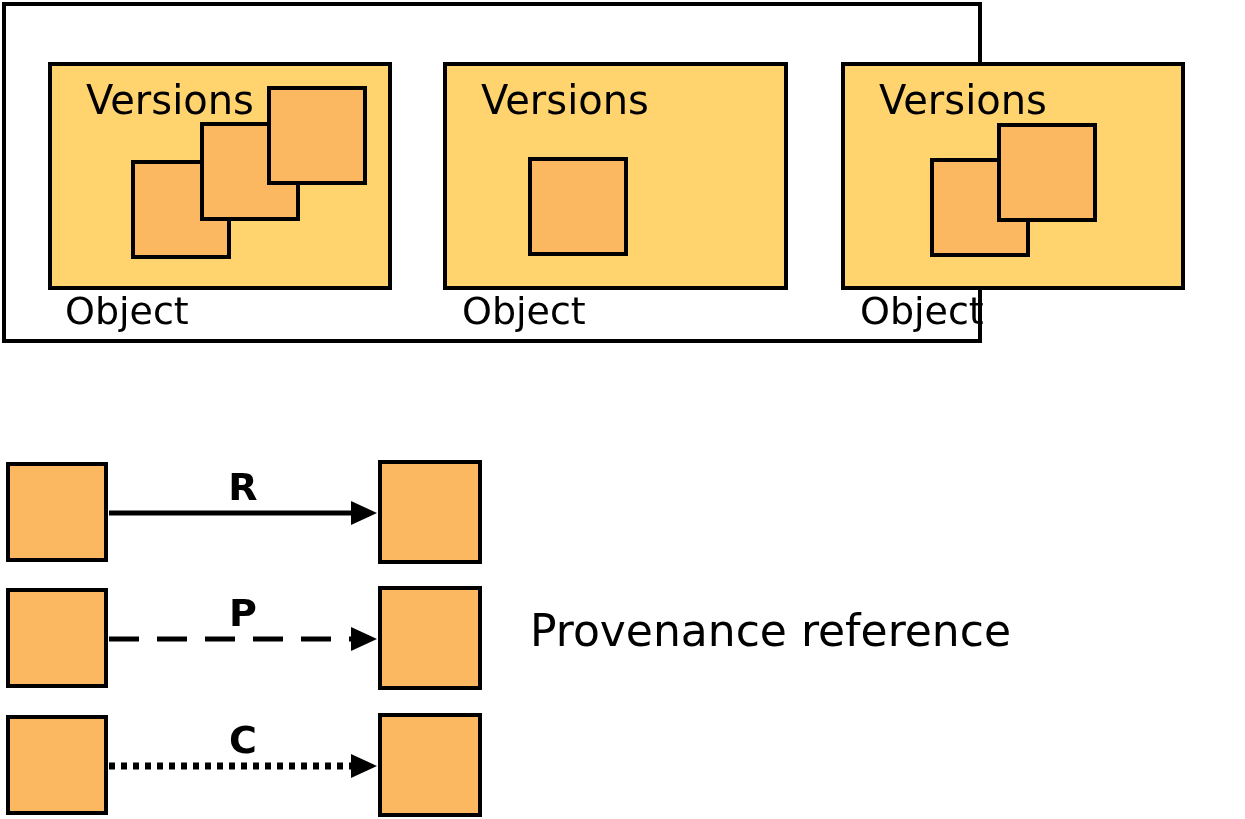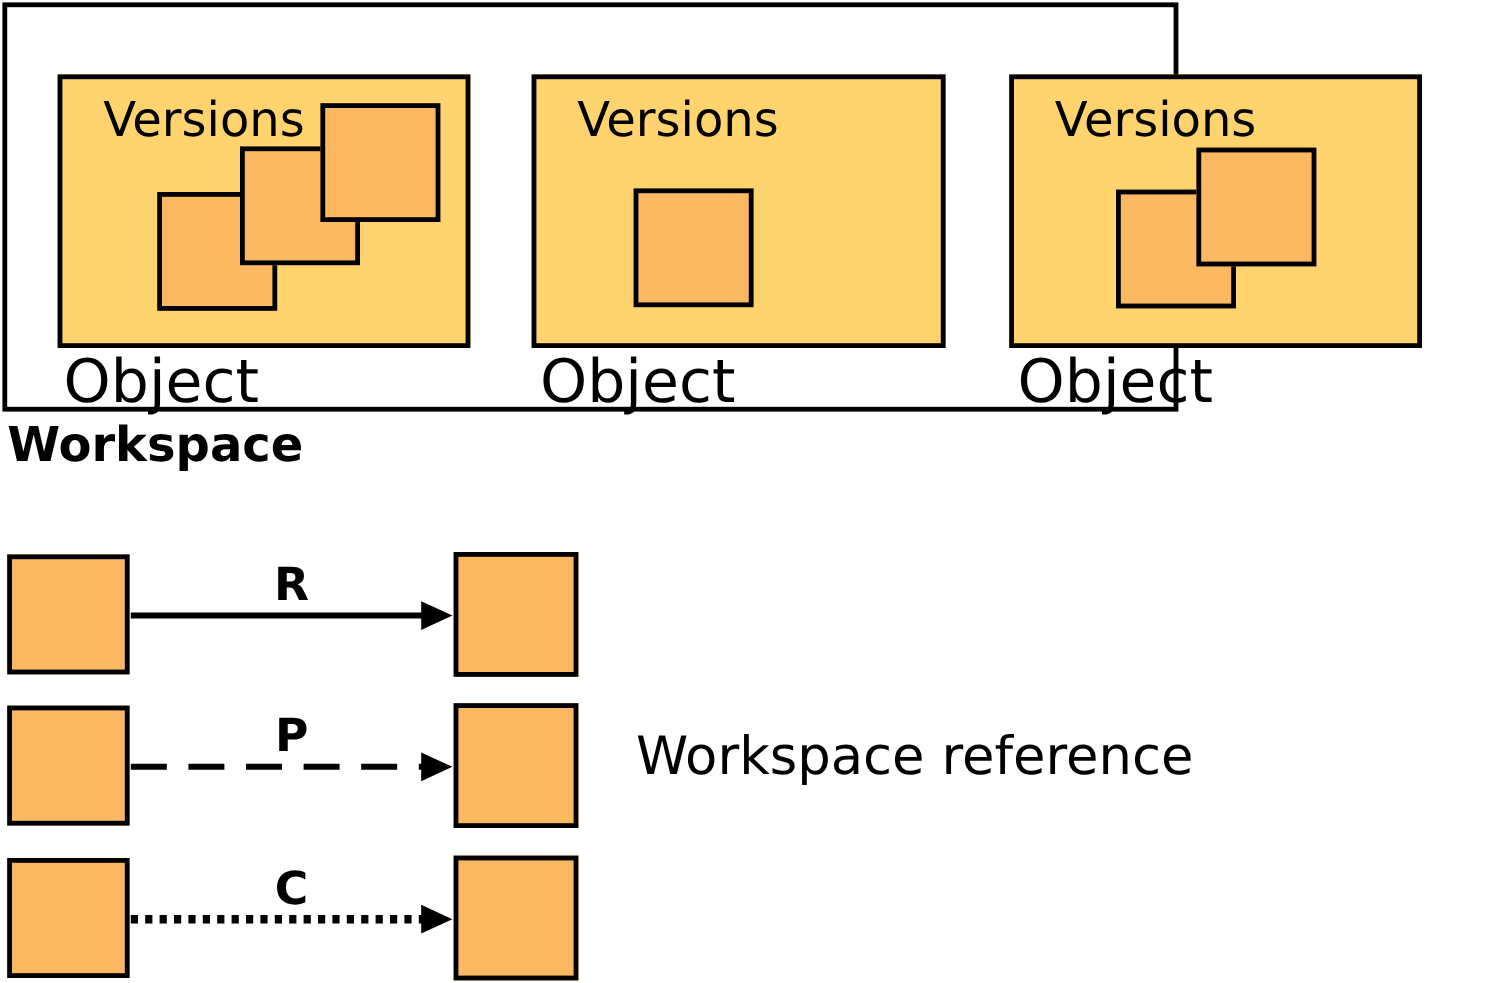--- a/index.html
+++ b/index.html
@@ -21,21 +21,21 @@
   .obj2{left:437px;}
   .obj3{left:835px;width:344px;}
   .versions-label{
     position:absolute;left:34px;top:12px;font-size:40px;line-height:1.1;white-space:nowrap;
   }
   .version-square{
     position:absolute;width:100px;height:99px;border:4px solid #000;
     background:#FBB860;box-sizing:border-box;
   }
   .object-label{
-    position:absolute;font-size:50px;line-height:1.15;white-space:nowrap;
+    position:absolute;font-size:38px;line-height:1.15;white-space:nowrap;margin-left:12px;
   }
   .workspace-label{
     position:absolute;left:6px;top:348px;font-size:40px;font-weight:bold;
     line-height:1.15;white-space:nowrap;
   }
   
   .legend-row{position:absolute;left:0;width:1245px;height:110px;}
   .row1{top:460px;}
   .row2{top:586px;}
   .row3{top:713px;}
@@ -80,41 +80,40 @@
       <span class="versions-label">Versions</span>
       <div class="version-square" style="left:85px;top:92px;"></div>
       <div class="version-square" style="left:152px;top:57px;"></div>
     </div>
 
     <span class="object-label" style="left:47px;top:284px;">Object</span>
     <span class="object-label" style="left:444px;top:284px;">Object</span>
     <span class="object-label" style="left:842px;top:284px;">Object</span>
   </div>
 
-  <span class="workspace-label">Workspace</span>
 
   <div class="legend-row row1">
     <div class="legend-square lsq"></div>
     <svg class="arrow" viewBox="0 0 272 44" data-style="solid">
       <line x1="2" y1="22" x2="246" y2="22"></line>
       <polygon points="244,10 244,34 270,22"></polygon>
     </svg>
     <span class="arrow-letter">R</span>
     <div class="legend-square rsq"></div>
   </div>
 
   <div class="legend-row row2">
     <div class="legend-square lsq"></div>
     <svg class="arrow" viewBox="0 0 272 44" data-style="dashed">
       <line x1="2" y1="22" x2="246" y2="22"></line>
       <polygon points="244,10 244,34 270,22"></polygon>
     </svg>
     <span class="arrow-letter">P</span>
     <div class="legend-square rsq"></div>
-    <span class="legend-desc">Workspace reference</span>
+    <span class="legend-desc">Provenance reference</span>
   </div>
 
   <div class="legend-row row3">
     <div class="legend-square lsq"></div>
     <svg class="arrow" viewBox="0 0 272 44" data-style="dotted">
       <line x1="2" y1="22" x2="246" y2="22"></line>
       <polygon points="244,10 244,34 270,22"></polygon>
     </svg>
     <span class="arrow-letter">C</span>
     <div class="legend-square rsq"></div>

